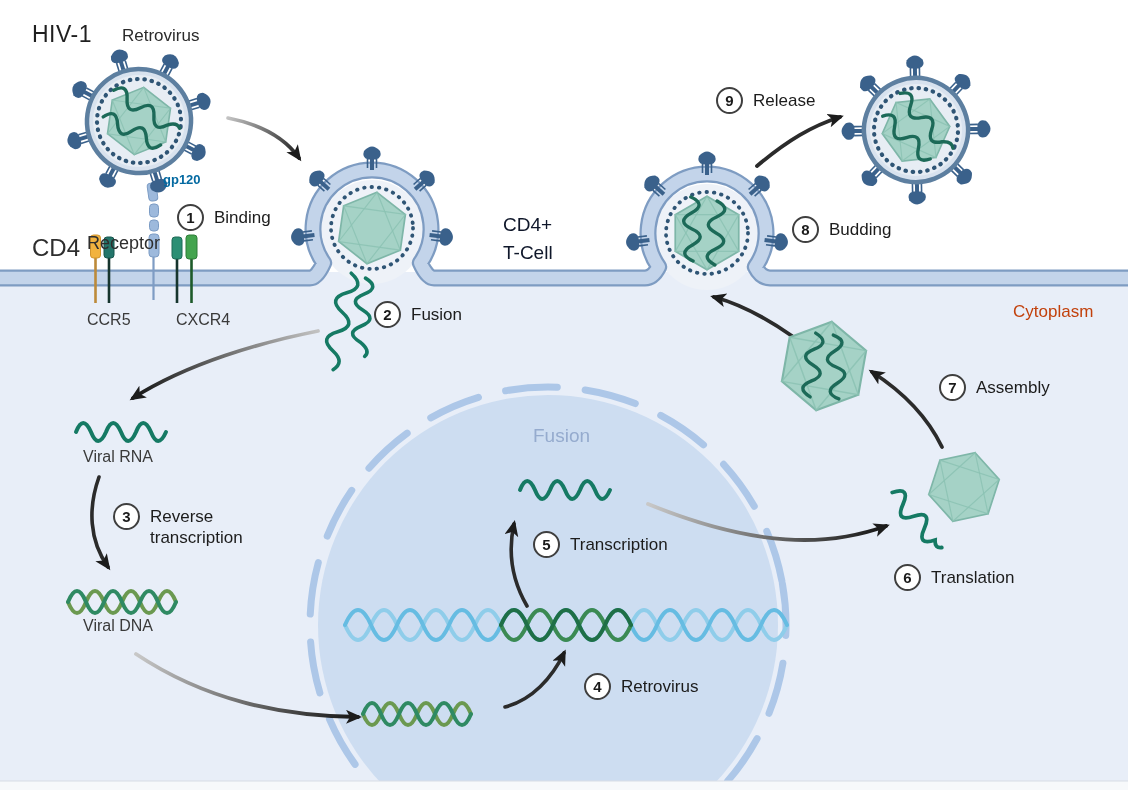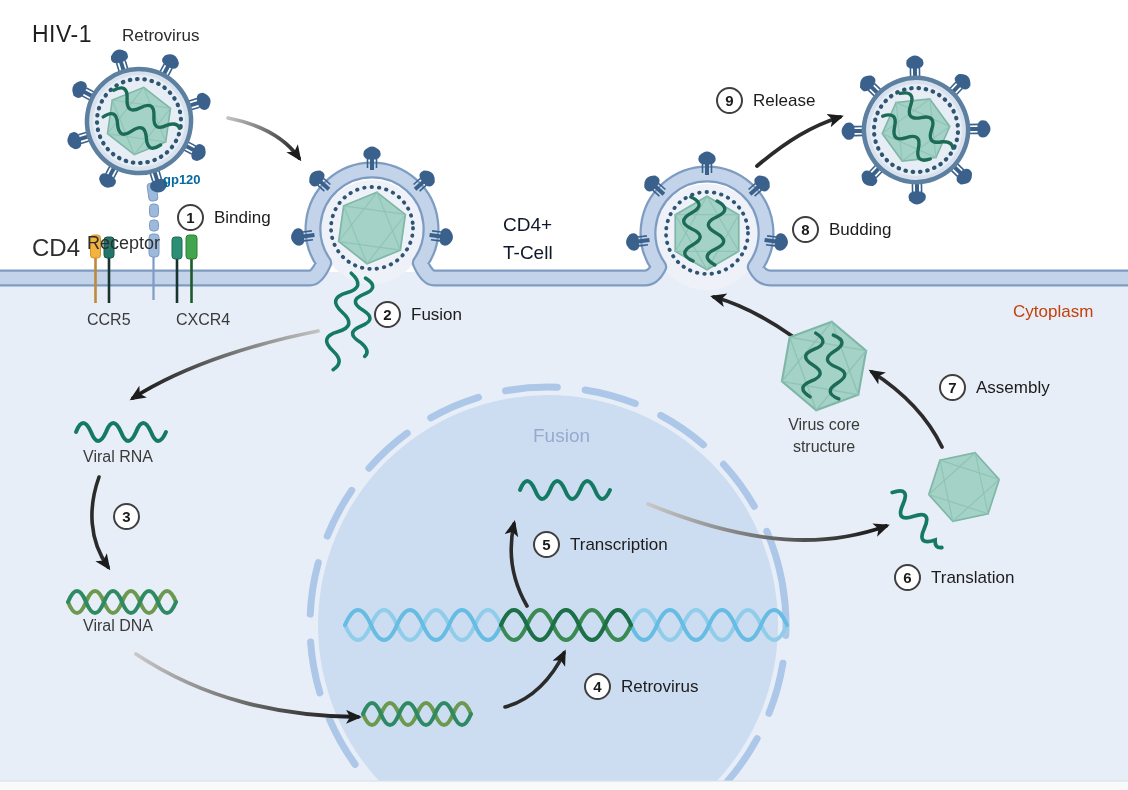--- a/index.html
+++ b/index.html
@@ -243,35 +243,32 @@
   <div class="lbl" style="left:87px;top:311px">CCR5</div>
   <div class="lbl" style="left:176px;top:311px">CXCR4</div>
   <div class="lbl lbl-cell" style="left:503px;top:211px">
     <div>CD4+</div>
     <div>T-Cell</div>
   </div>
   <div class="lbl lbl-cyto" style="left:1013px;top:302px">Cytoplasm</div>
   <div class="lbl lbl-region" style="left:533px;top:425px">Fusion</div>
   <div class="lbl" style="left:83px;top:448px">Viral RNA</div>
   <div class="lbl" style="left:83px;top:617px">Viral DNA</div>
-  <div class="lbl lbl-center" style="left:772px;top:414px;width:104px">
-    <div>Virus core</div>
-    <div>structure</div>
-  </div>
 
   <div class="step" style="left:177px;top:204px">
     <span class="badge">1</span>
     <span class="step-label">Binding</span>
   </div>
   <div class="step" style="left:374px;top:301px">
     <span class="badge">2</span>
     <span class="step-label">Fusion</span>
   </div>
   <div class="step" style="left:113px;top:503px">
     <span class="badge">3</span>
+    <span class="step-label wrap">Reverse transcription</span>
   </div>
   <div class="step" style="left:584px;top:673px">
     <span class="badge">4</span>
     <span class="step-label">Retrovirus</span>
   </div>
   <div class="step" style="left:533px;top:531px">
     <span class="badge">5</span>
     <span class="step-label">Transcription</span>
   </div>
   <div class="step" style="left:894px;top:564px">

